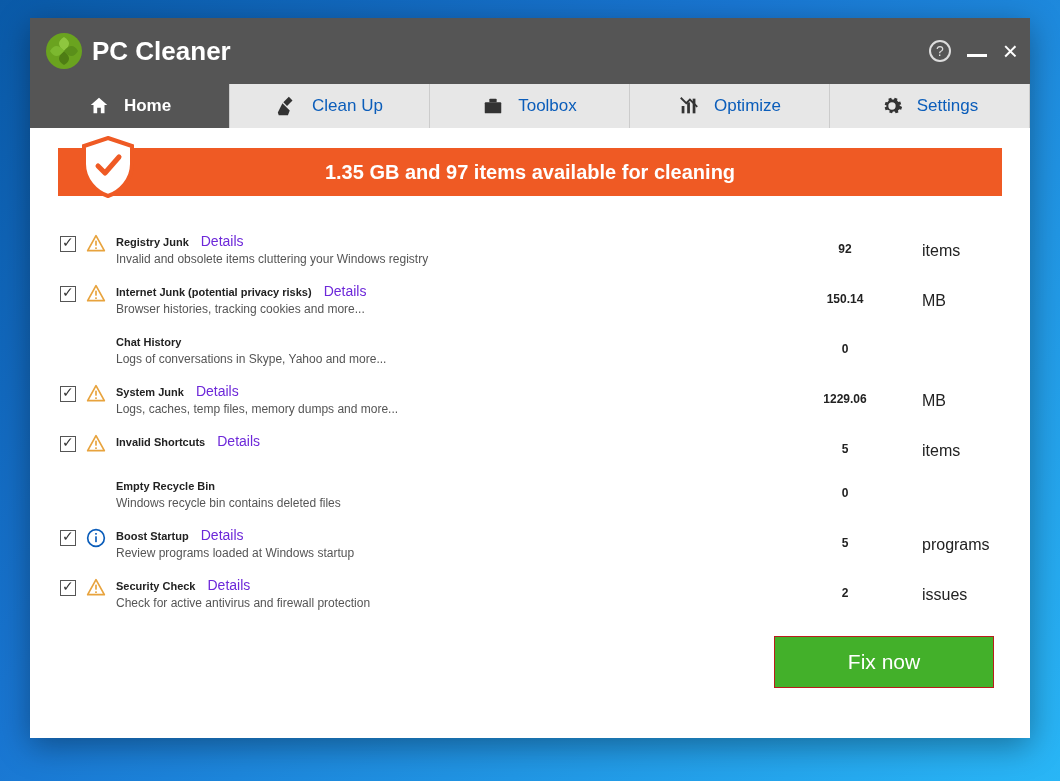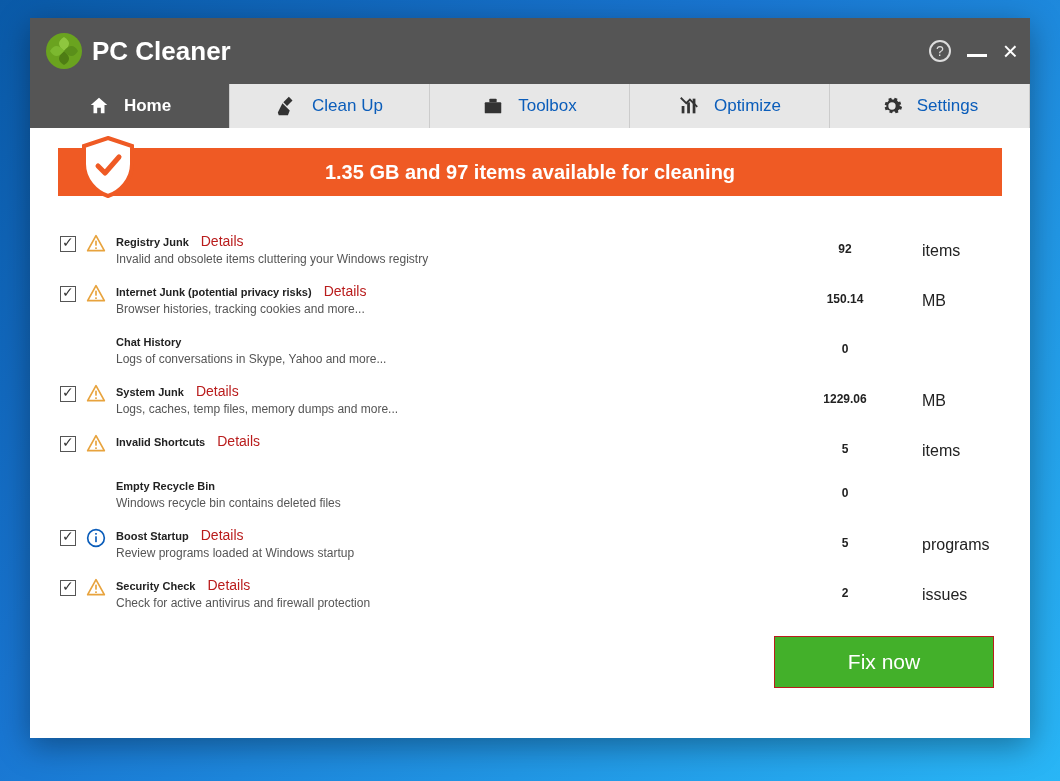--- a/index.html
+++ b/index.html
@@ -98,21 +98,21 @@
   }
   .chk.checked::after {
     content:"✓"; position:absolute; left:1px; top:-3px; font-size:14px; color:#333;
   }
   .chk-placeholder { width:16px; flex-shrink:0; }
   .warn-icon { width:20px; height:20px; flex-shrink:0; margin-top:2px; }
   .info-icon { width:20px; height:20px; flex-shrink:0; margin-top:2px; }
   .icon-placeholder { width:20px; flex-shrink:0; }
   .item-text { flex:1; min-width:0; }
   .item-title { font-weight:700; font-size:11px; color:#222; display:inline; }
-  .item-details-link { color:#b91c1c; font-size:14px; margin-left:12px; cursor:pointer; }
+  .item-details-link { color:#6d28d9; font-size:14px; margin-left:12px; cursor:pointer; }
   .item-desc { color:#555; font-size:12px; margin-top:2px; }
   .item-value {
     width:110px; text-align:center; font-size:12px; color:#222;
     padding-top:10px; flex-shrink:0;font-weight:bold;
   }
   .item-unit {
     width:90px; text-align:left; font-size:16px; color:#222;
     padding-top:10px; padding-left:12px; flex-shrink:0;
   }
   

